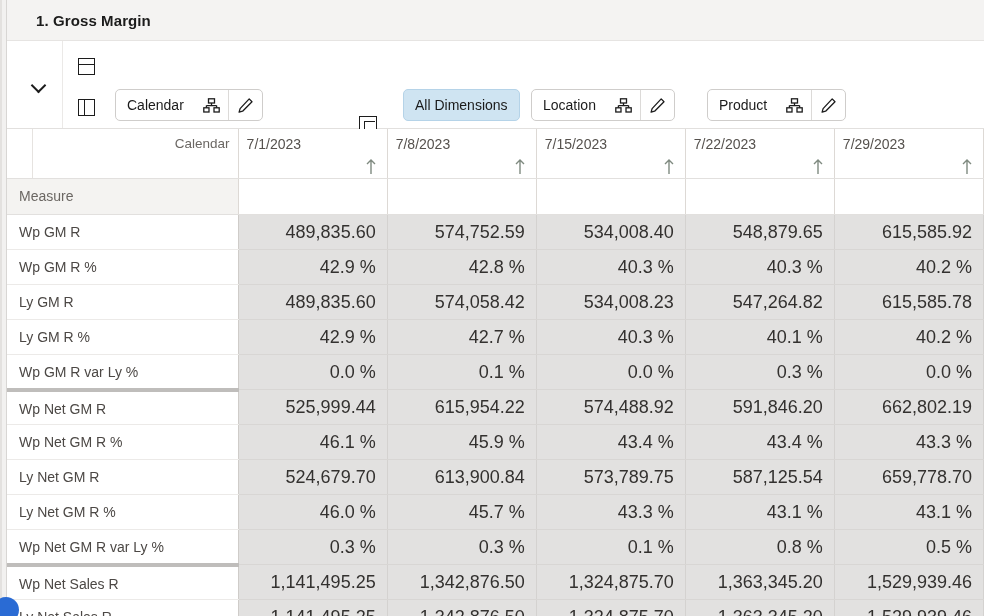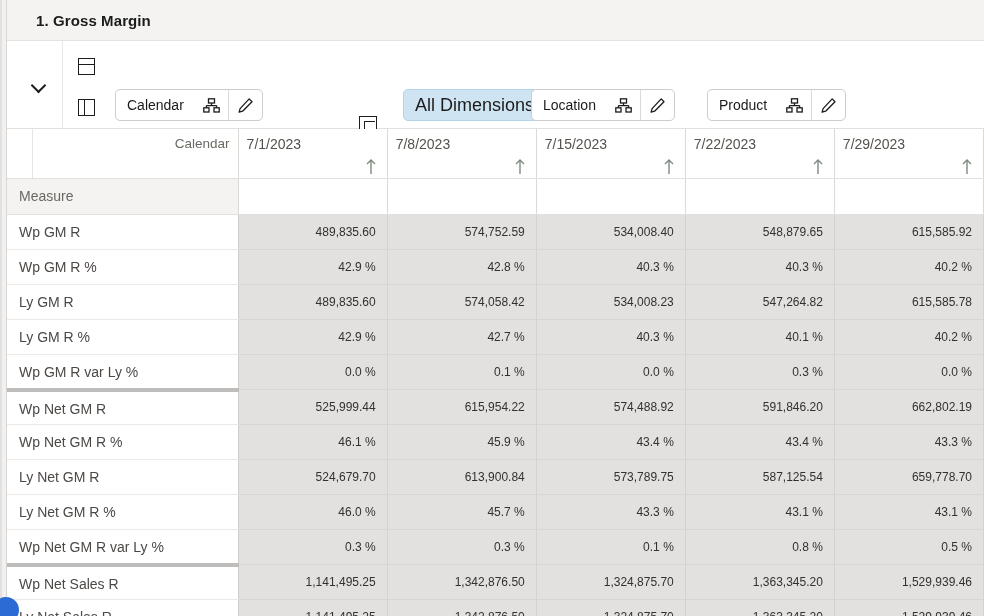--- a/index.html
+++ b/index.html
@@ -179,21 +179,21 @@
     left: 4px; top: 4px;
     width: 10px; height: 10px;
     border-left: 1.8px solid #1c1c1c;
     border-top: 1.8px solid #1c1c1c;
   }
 
   .pill-alldim  { left: 396px; top: 48px; }
   .pill-location{ left: 524px; top: 48px; }
   .pill-product { left: 700px; top: 48px; }
 
-  .pill-alldim .pill-seg { font-size: 18px; border-radius: 8px; }
+  .pill-alldim .pill-seg { font-size: 14px; border-radius: 8px; }
 
   
   .nav-group {
     position: absolute;
     display: flex; align-items: stretch;
     height: 32px;
     border: 1px solid #b8d5e9;
     border-radius: 5px;
     background: #cfe4f2;
     overflow: hidden;
@@ -313,21 +313,21 @@
   tr.drow td.lab .ltxt {
     position: absolute;
     left: 12px; top: 9px;
     font-size: 14px;
     color: #4c4845;
     white-space: nowrap;
   }
   tr.drow td.val {
     background: #e2e1e0;
     text-align: right;
-    font-size: 12px;
+    font-size: 18px;
     color: #33312f;
     padding-right: 11px;
     vertical-align: middle;
     border-right: 1px solid #d4d2d0;
     border-bottom: 1px solid #d8d6d4;
   }
   tr.drow.grpstart td {
     border-top: 4px solid #bfbdbb;
   }
   tr.drow.grpstart td.val { border-top: 1px solid #4c1d95; }

